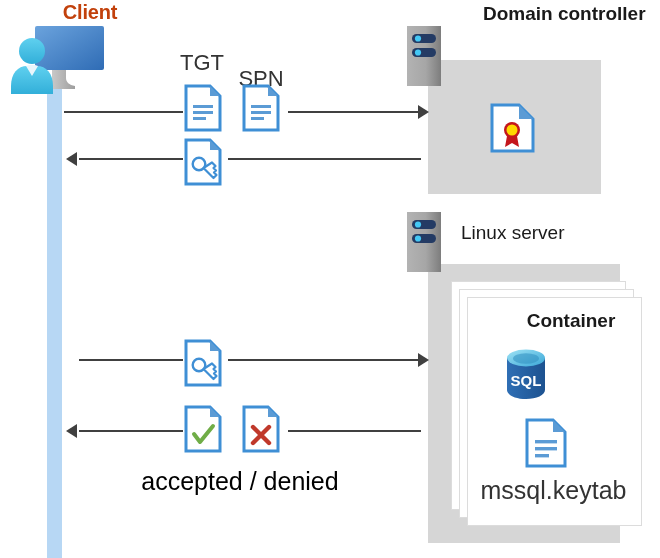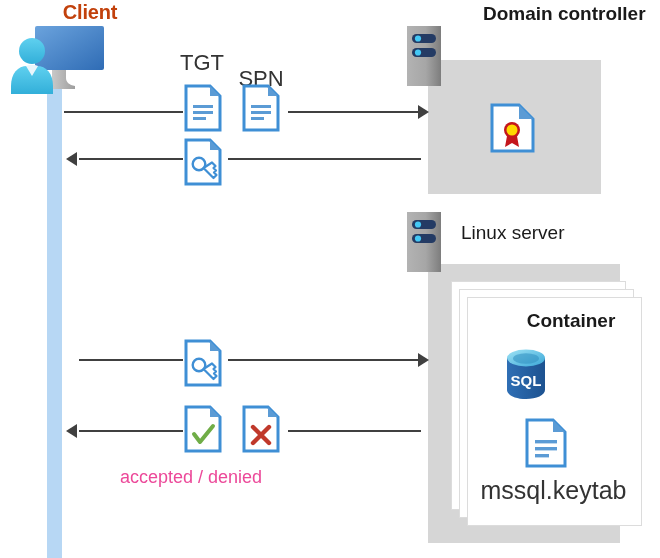--- a/index.html
+++ b/index.html
@@ -62,22 +62,22 @@
     border-right:11px solid #404040;}
   #arr1{left:418px;top:105px;}
   #arr2{left:66px;top:152px;}
   #arr3{left:418px;top:353px;}
   #arr4{left:66px;top:424px;}
 
   
   .doclabel{position:absolute;font-size:22px;color:#333333;text-align:center;}
   #tgt-label{left:176px;top:50px;width:52px;}
   #spn-label{left:234px;top:50px;width:54px;margin-top:16px;}
-  #ad-label{left:120px;top:467px;width:240px;text-align:left;
-    font-size:18px;color:#ec4899;}
+  #ad-label{left:120px;top:467px;width:240px;text-align:center;
+    font-size:25px;color:#000000;}
 
   
   #tgt-doc{left:184px;top:84px;width:38px;height:48px;}
   #spn-doc{left:242px;top:84px;width:38px;height:48px;}
   #key-doc1{left:184px;top:138px;width:38px;height:48px;}
   #key-doc2{left:184px;top:339px;width:38px;height:48px;}
   #ok-doc{left:184px;top:405px;width:38px;height:48px;}
   #no-doc{left:242px;top:405px;width:38px;height:48px;}
 </style>
 </head>

